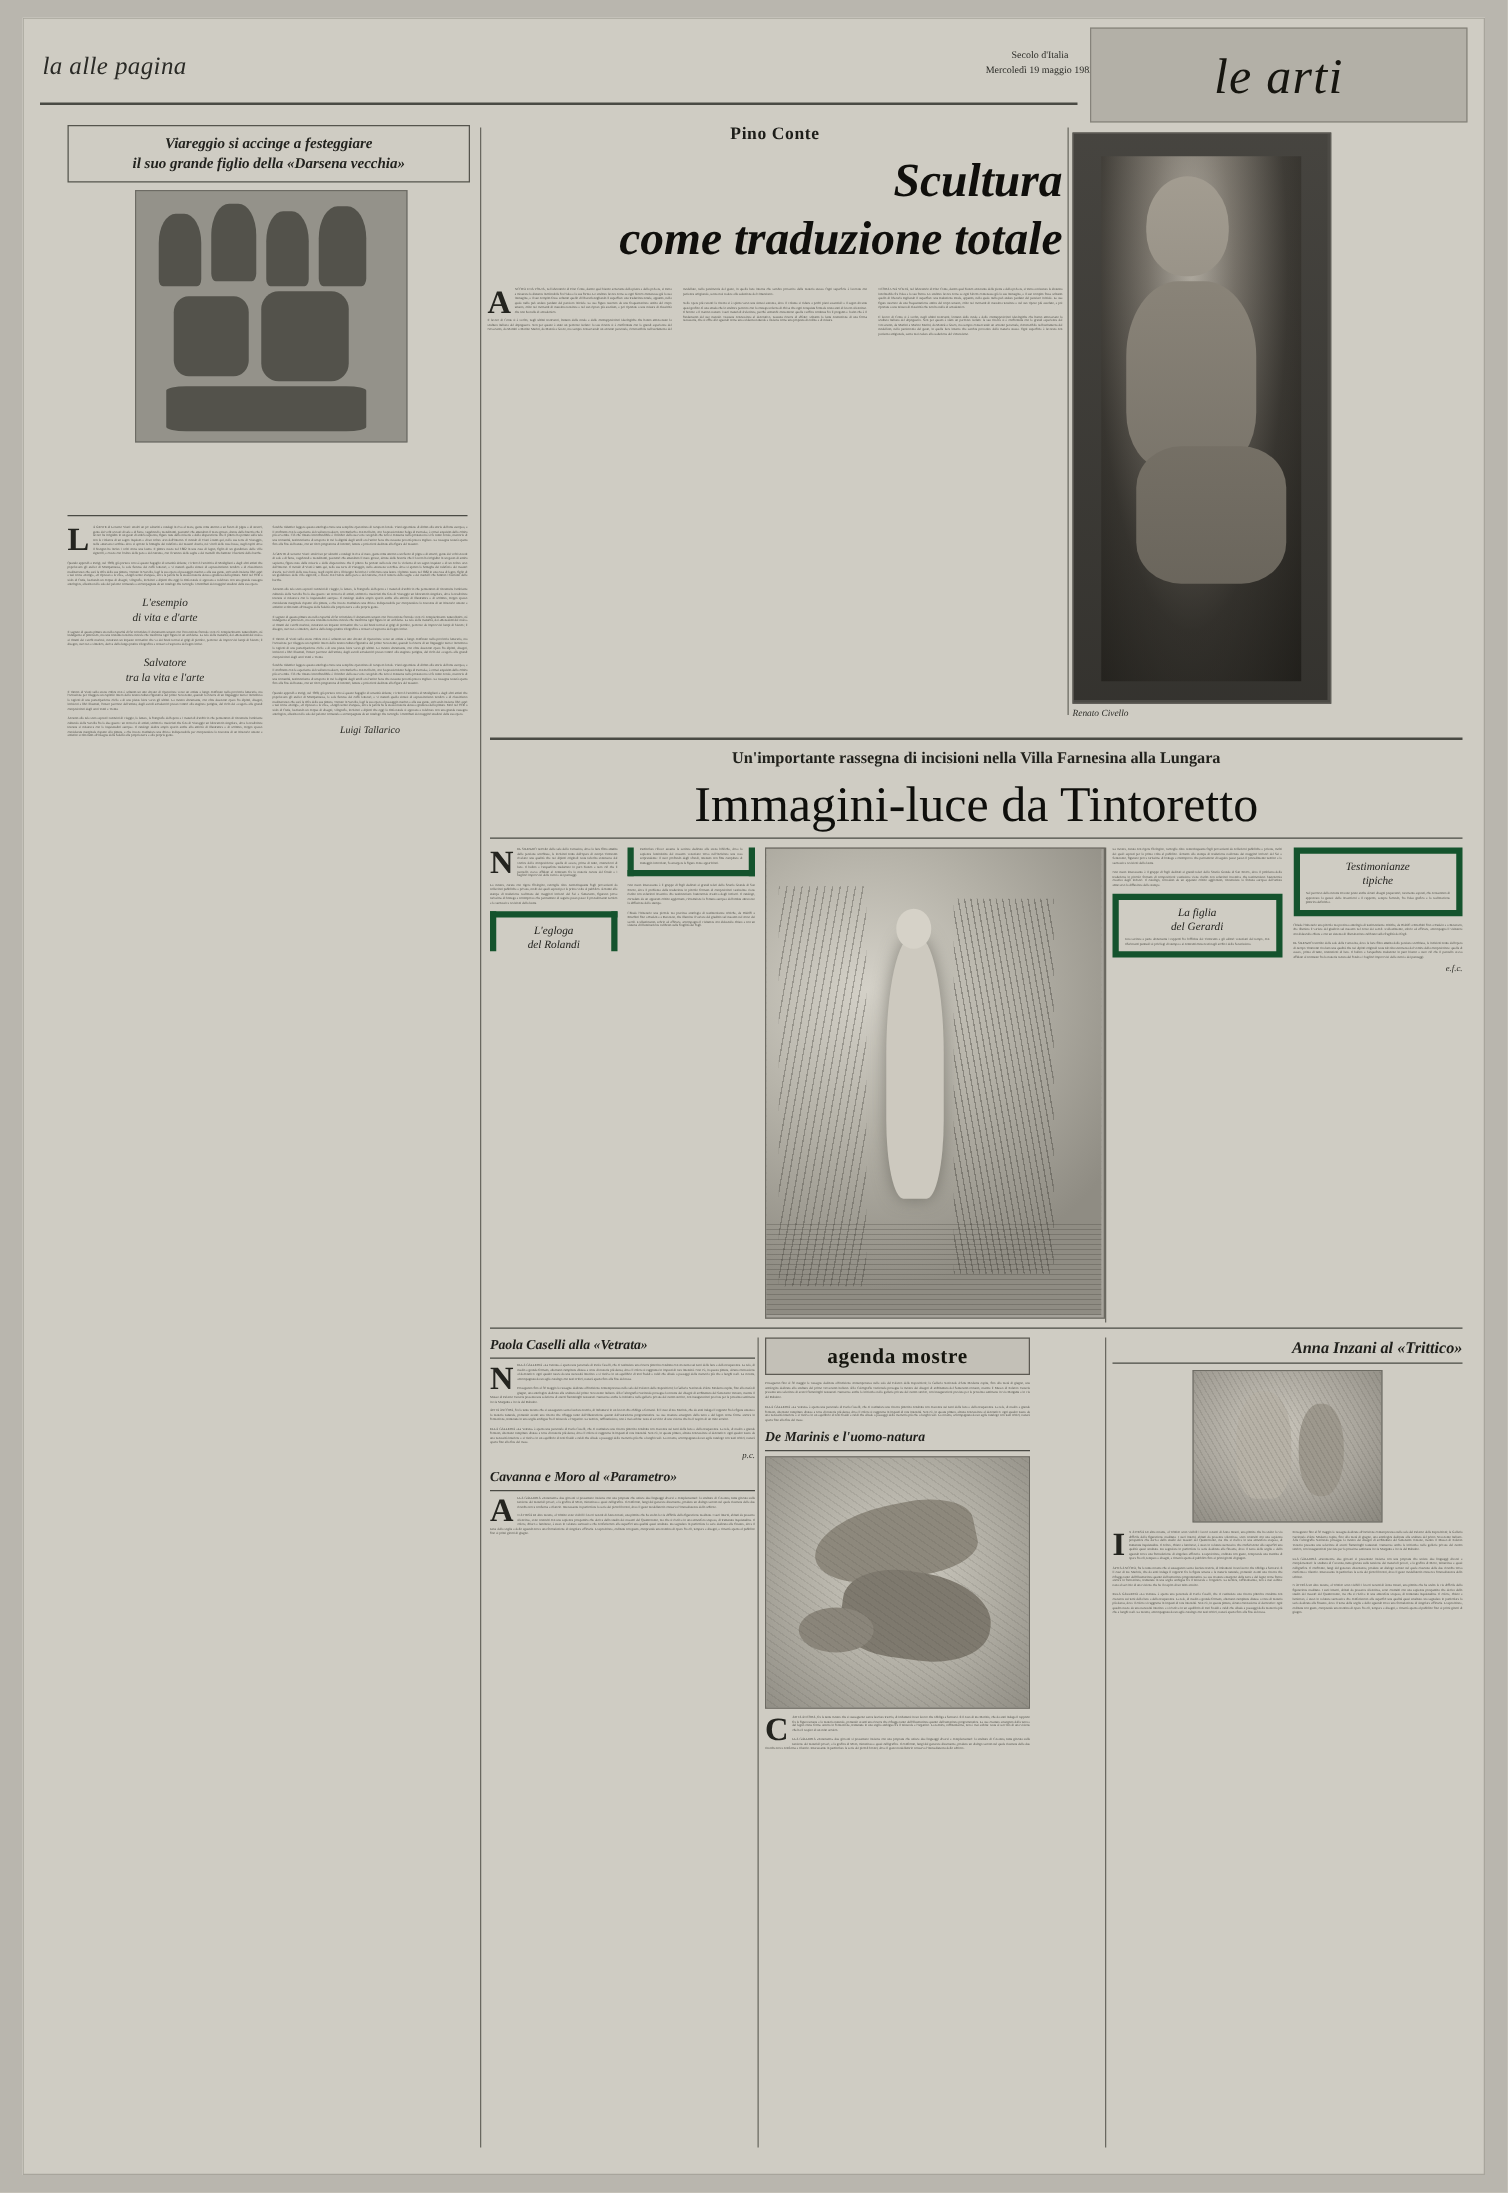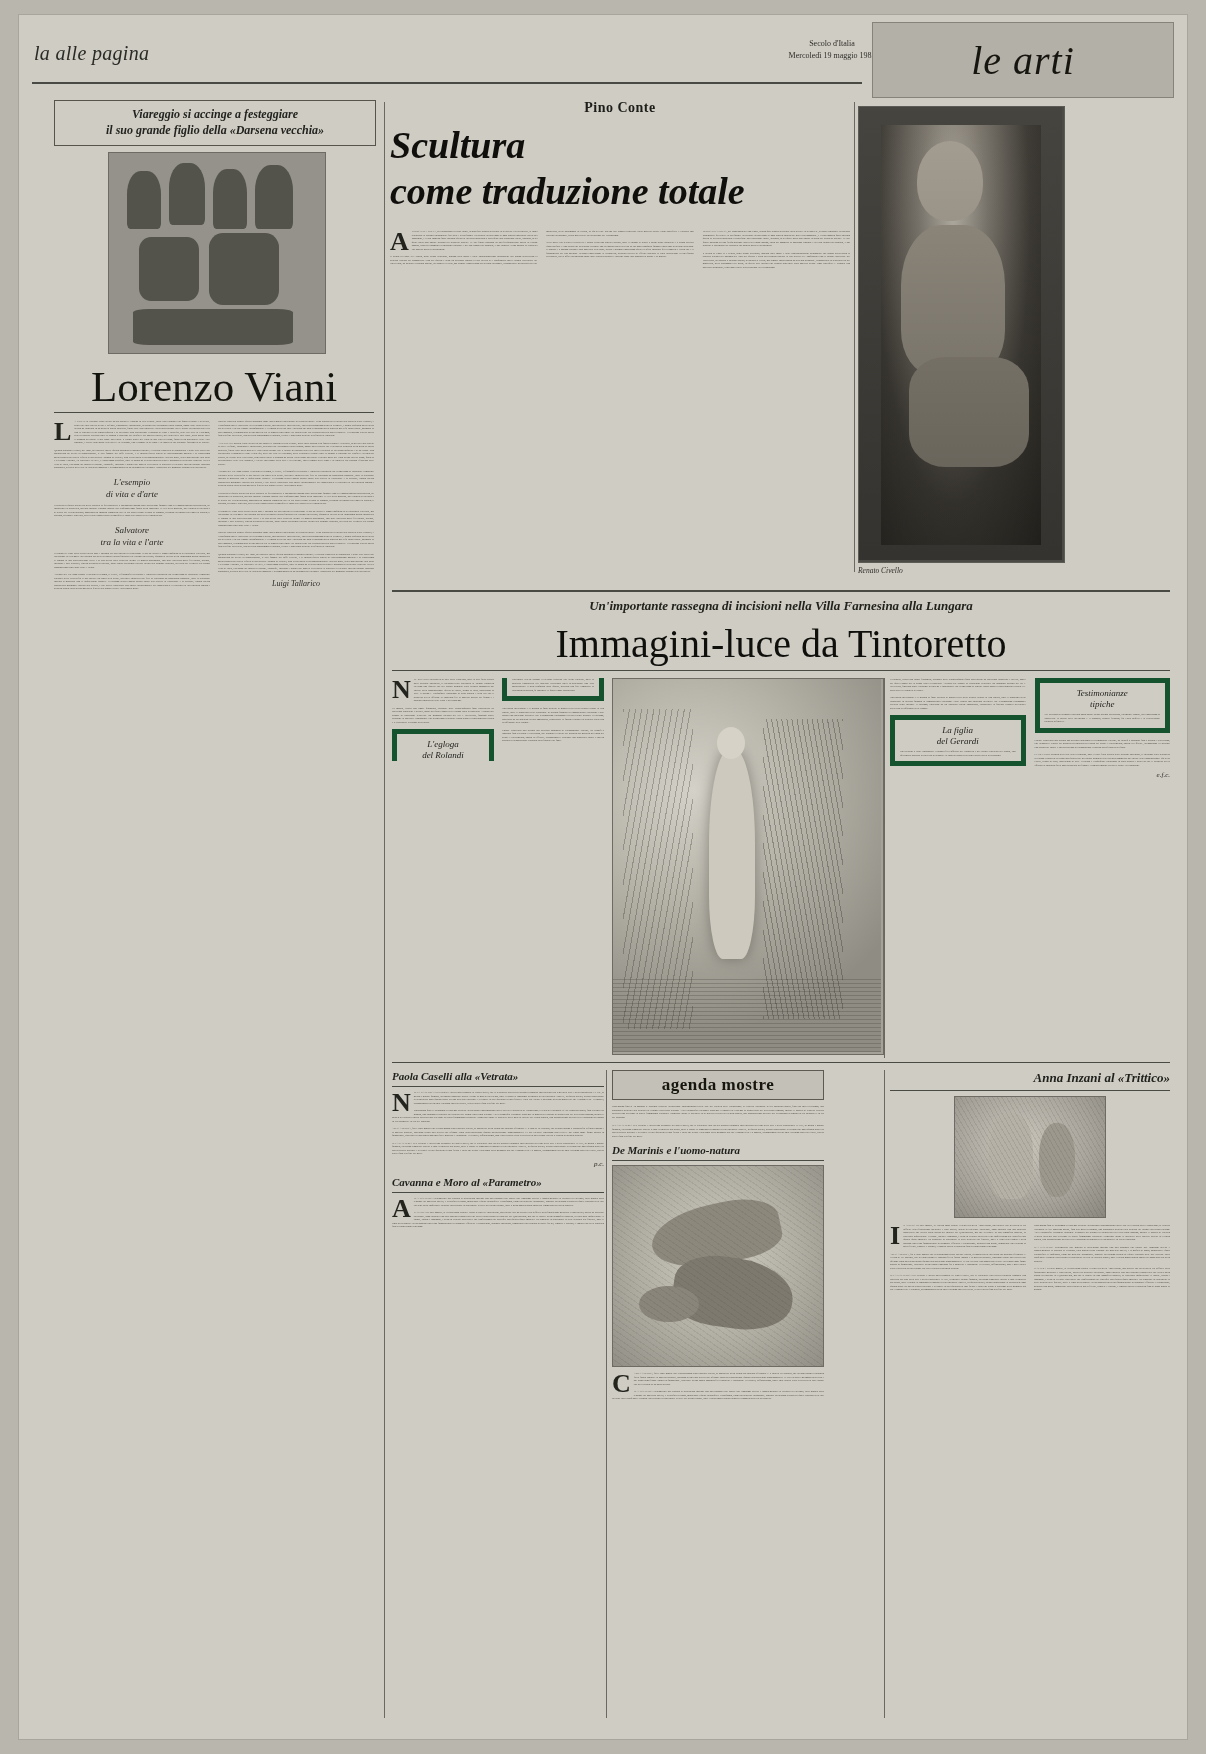--- a/index.html
+++ b/index.html
@@ -79,39 +79,39 @@
   }
   .sig{
     text-align:center;font-style:italic;font-size:8px;color:#2a2a25;margin-top:5px;
   }
   
   .col-center{position:absolute;left:372px;top:86px;width:460px;}
   .kicker{
     text-align:center;font-size:14px;font-weight:bold;color:#1d1d19;letter-spacing:.5px;
   }
   .big-title{
-    text-align:left;font-style:italic;font-weight:bold;font-family:"Liberation Serif",serif;
+    text-align:right;font-style:italic;font-weight:bold;font-family:"Liberation Serif",serif;
     color:#100f0c;font-size:38px;line-height:46px;margin-top:6px;
   }
   .three-col{
     margin-top:16px;column-count:3;column-gap:9px;
   }
   .photo{
     position:absolute;left:840px;top:92px;width:205px;height:455px;
     background:#4c4a45;border:1px solid #5d5b55;overflow:hidden;
   }
   .photo-cap{
     position:absolute;left:840px;top:552px;width:205px;text-align:left;
     font-size:7.5px;font-style:italic;color:#2c2c27;
   }
   
   .band-rule{position:absolute;left:374px;top:576px;width:778px;height:2px;}
   .band-sub{
     position:absolute;left:374px;top:584px;width:778px;text-align:center;
-    font-style:italic;font-weight:bold;font-size:13px;color:#22221d;
+    font-weight:bold;font-size:13px;color:#22221d;
   }
   .band-title{
     position:absolute;left:374px;top:606px;width:778px;text-align:center;
     font-size:40px;color:#0f0f0c;font-family:"Liberation Serif",serif;
   }
   .band-rule2{position:absolute;left:374px;top:656px;width:778px;height:1px;}
   .tint-cols{position:absolute;left:374px;top:664px;width:212px;column-count:2;column-gap:8px;}
   .tint-img{
     position:absolute;left:594px;top:664px;width:270px;height:375px;
     background:#a5a29a;border:1px solid #6d6b63;overflow:hidden;
@@ -172,21 +172,20 @@
       <div class="fig" style="left:18px;top:18px;width:34px;height:58px;"></div>
       <div class="fig" style="left:60px;top:10px;width:36px;height:62px;"></div>
       <div class="fig" style="left:104px;top:16px;width:34px;height:60px;"></div>
       <div class="fig" style="left:146px;top:12px;width:38px;height:64px;"></div>
       <div class="fig" style="left:30px;top:84px;width:60px;height:64px;border-radius:20%;"></div>
       <div class="fig" style="left:100px;top:80px;width:70px;height:72px;border-radius:20%;"></div>
       <div class="fig" style="left:24px;top:156px;width:160px;height:36px;border-radius:10%;"></div>
       <div class="fig" style="left:0;top:0;width:216px;height:200px;background:rgba(130,128,120,.30);border-radius:0;"></div>
     </div>
 
-    <div class="vtitle">Lorenzo Viani</div>
     <div class="vrule rule"></div>
 
     <div class="body-left">
       <div class="twocol">
         <p class="micro jt" style="margin:0 0 4px;">
           <span class="dropcap">L</span><span>A GENTE di Lorenzo Viani: stralci un po' sdruciti e randagi in riva al mare, gente rotta attorno a un fuoco di pigne e di stracci, gente dai volti scavati di sale e di fame, vagabondi e mendicanti, pescatori che attendono il mare grosso, donne dalle braccia che il lavoro ha irrigidito in un gesto di antica sapienza, figure nate dalla miseria e dalla disperazione che il pittore ha portato sulla tela con la violenza di un segno inquieto e di un colore arso dall'interno. Il mondo di Viani è tutto qui, nelle sue terre di Viareggio, nella «Darsena vecchia» dove si aprono le botteghe dei calafati e dei maestri d'ascia, nei vicoli delle case basse, negli ospizi dove il bisogno ha inciso i volti come una lastra. Il pittore nasce nel 1882 in una casa di legno, figlio di un giardiniere delle ville signorili, e cresce con l'odore della pece e del catrame, con il rumore delle seghe e dei martelli che battono i fasciami delle barche.</span>
         </p>
         <p class="micro jt" style="margin:0 0 4px;">Quando approdò a Parigi, nel 1908, già portava con sé questo bagaglio di umanità dolente; vi ritrovò l'amicizia di Modigliani e degli altri artisti che popolavano gli atelier di Montparnasse, le sale fumose dei caffè letterari, e vi maturò quella sintesi di espressionismo nordico e di classicismo mediterraneo che sarà la cifra della sua pittura. Tornato in Versilia, legò la sua opera al paesaggio marino e alla sua gente, scrivendo insieme libri aspri e tesi come «Parigi», «Il cipresso e la vite», «Angiò uomo d'acqua», dove la parola ha la stessa materia densa e grumosa della pittura. Morì nel 1936 a Lido di Ostia, lasciando un corpus di disegni, xilografie, incisioni e dipinti che oggi la città natale si appresta a celebrare con una grande rassegna antologica, allestita nelle sale del palazzo comunale e accompagnata da un catalogo che raccoglie i contributi dei maggiori studiosi della sua opera.</p>
 
         <div class="sub-head">

